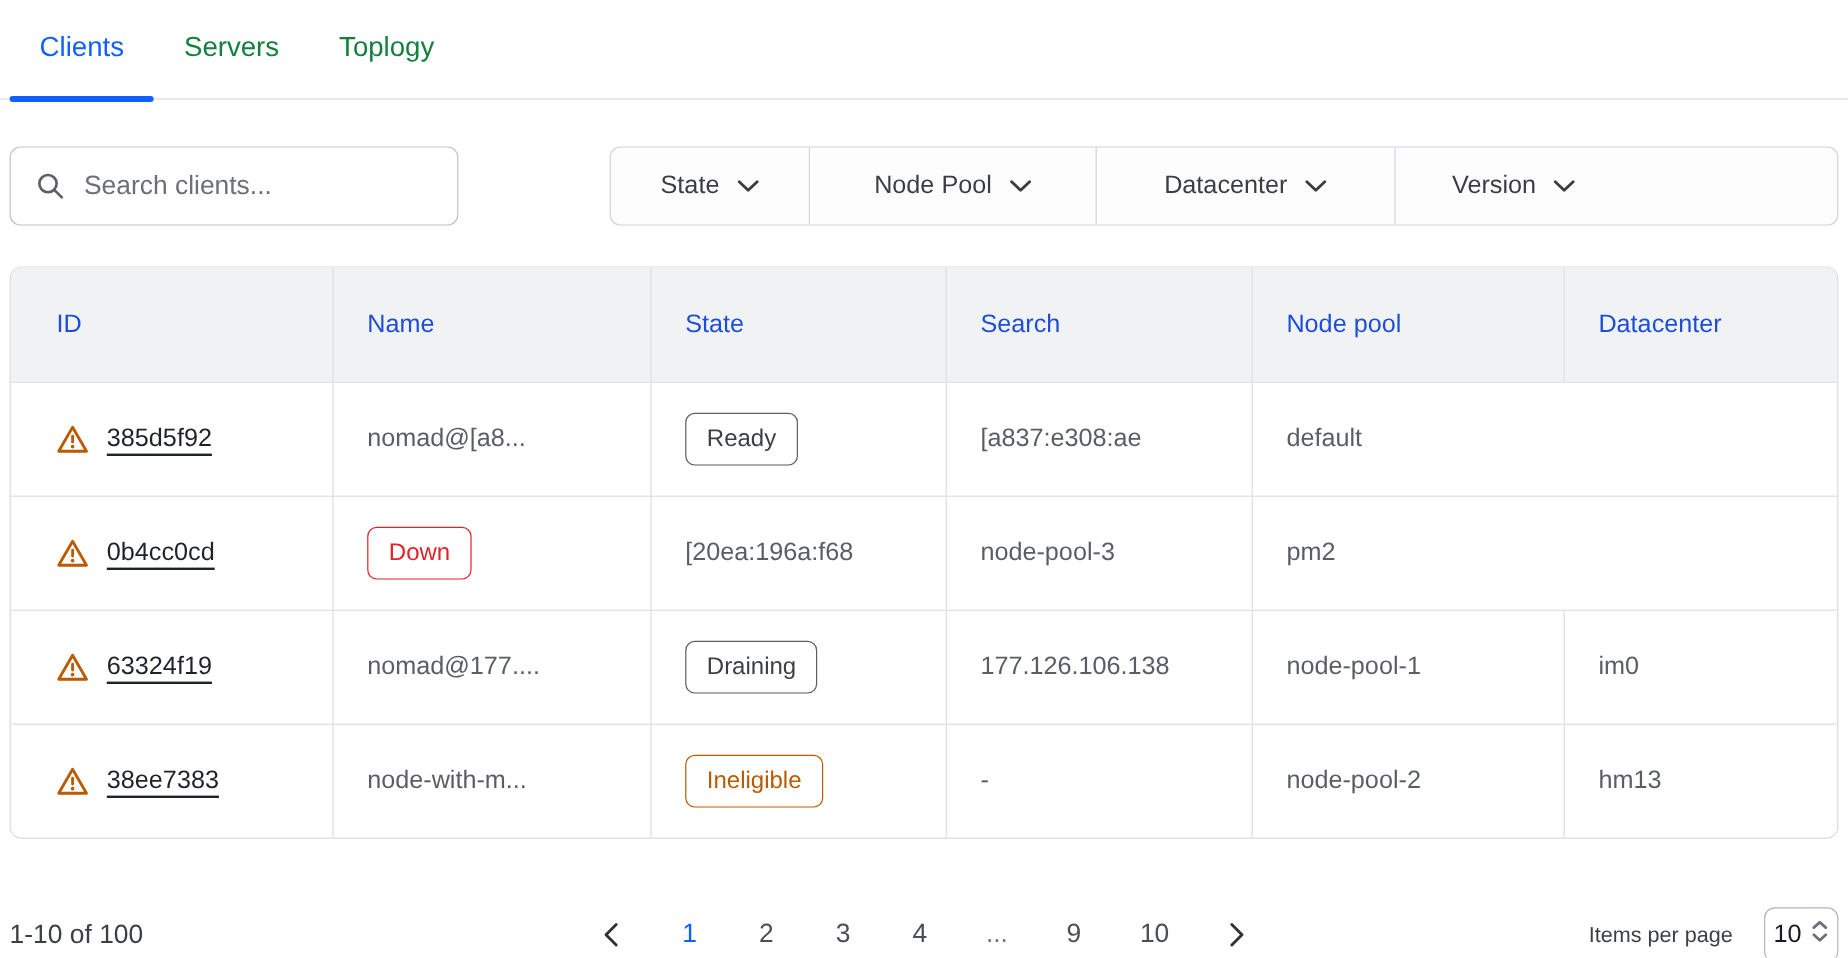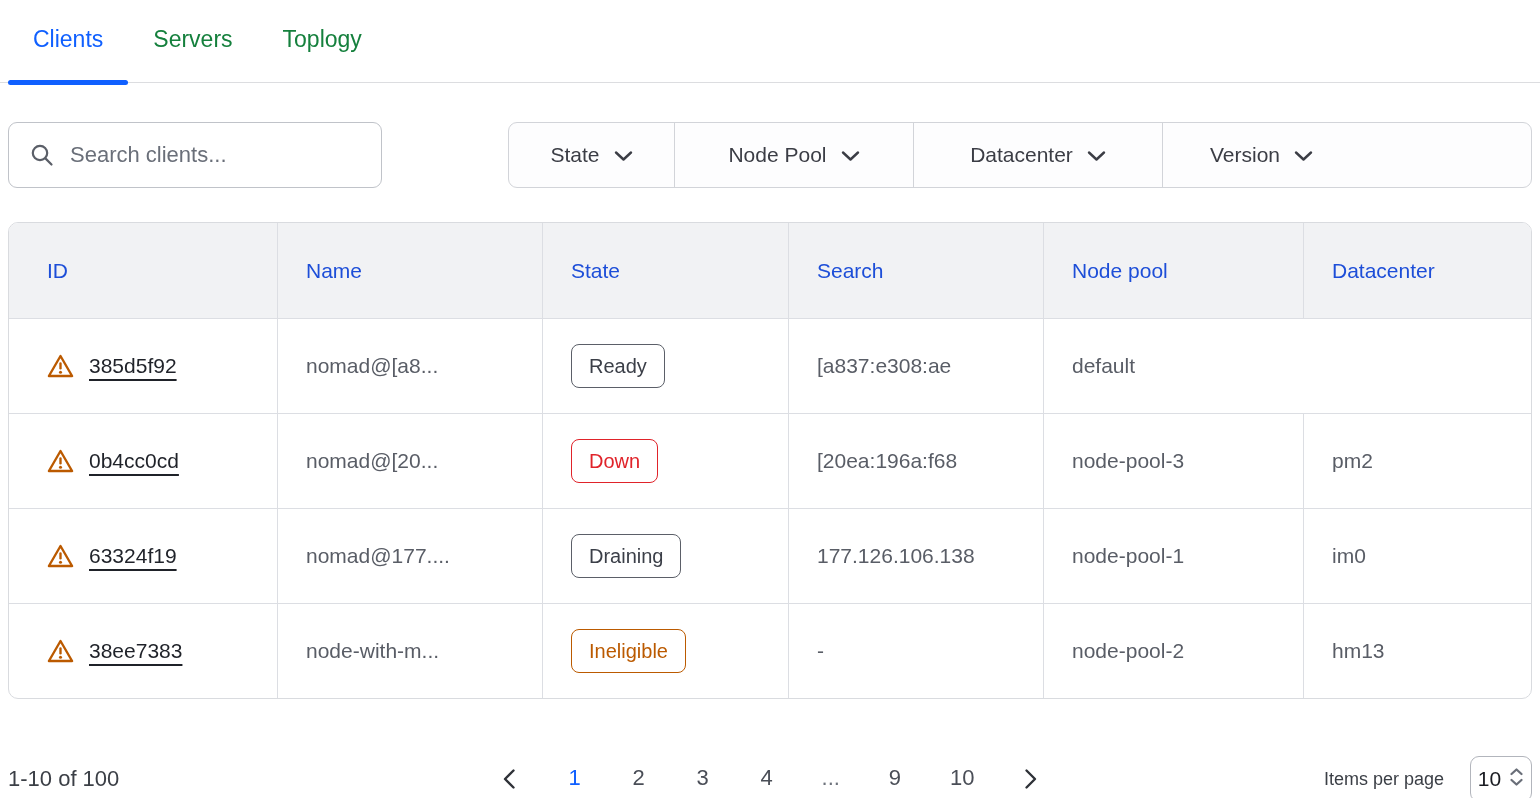--- a/index.html
+++ b/index.html
@@ -308,21 +308,20 @@
       <div class="cell first">
         <span class="warn-icon">
           <svg width="27" height="26" viewBox="0 0 24 23" fill="none">
             <path d="M12 2.6 L22.3 20.4 H1.7 Z" stroke="#bb5a00" stroke-width="2.1" stroke-linejoin="round"></path>
             <line x1="12" y1="9.2" x2="12" y2="13.6" stroke="#bb5a00" stroke-width="2.1" stroke-linecap="round"></line>
             <circle cx="12" cy="17" r="1.35" fill="#bb5a00"></circle>
           </svg>
         </span>
         <span class="id-link">0b4cc0cd</span>
       </div>
-      <div class="cell">nomad@[20...</div>
       <div class="cell">
         <span class="badge badge--critical">Down</span>
       </div>
       <div class="cell">[20ea:196a:f68</div>
       <div class="cell">node-pool-3</div>
       <div class="cell">pm2</div>
     </div>
 
     <div class="trow">
       <div class="cell first">

